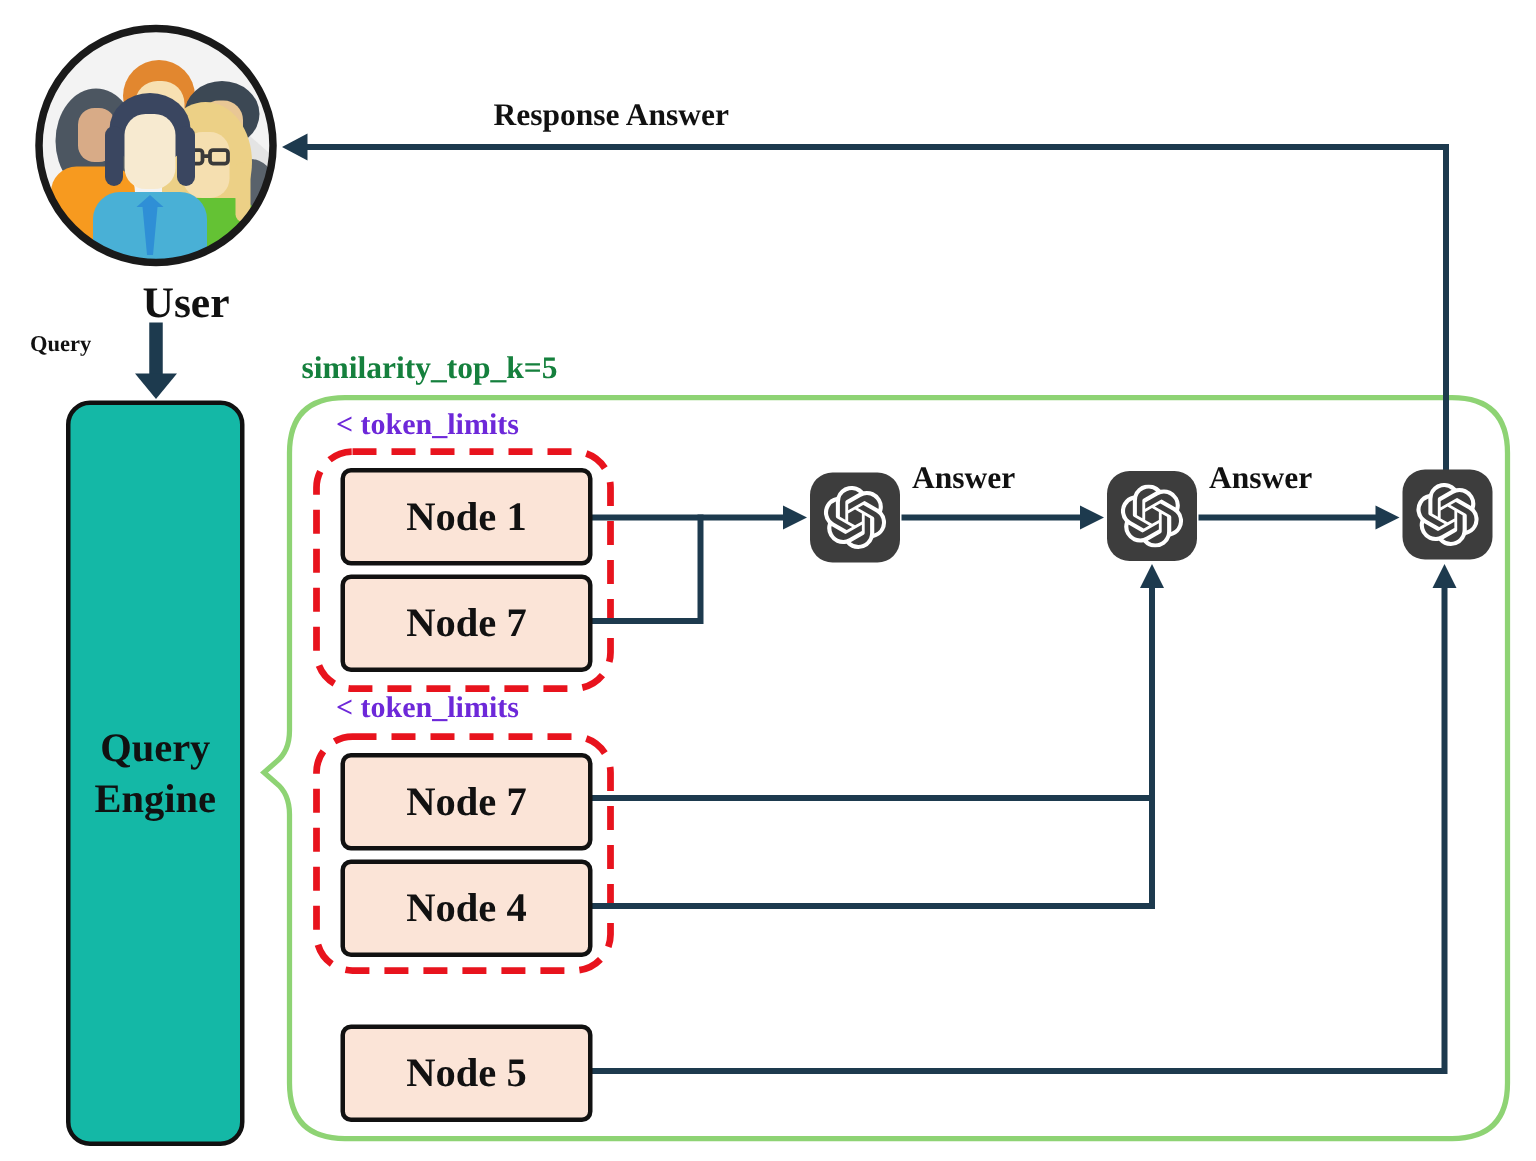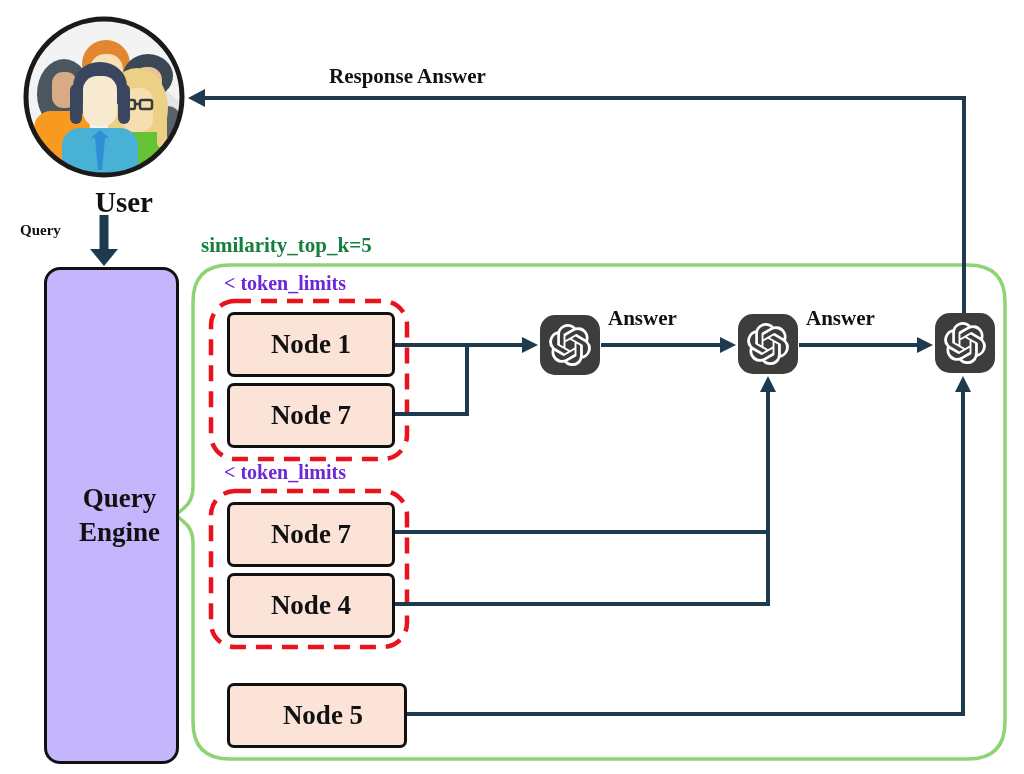--- a/index.html
+++ b/index.html
@@ -5,23 +5,23 @@
   html,body{margin:0;padding:0;background:#ffffff;}
   .stage{
     position:relative;width:1024px;height:774px;background:#ffffff;overflow:hidden;
     font-family:"Liberation Serif","DejaVu Serif",serif;font-weight:bold;color:#111;
   }
   .abs{position:absolute;}
   .lbl{white-space:nowrap;}
   .wires{position:absolute;left:0;top:0;width:1024px;height:774px;}
   .engine-box{
     left:44px;top:267px;width:113px;height:491px;
-    background:#c4b5fd;border:3px solid #111;border-radius:16px;
+    background:#14b8a6;border:3px solid #111;border-radius:16px;
     display:flex;align-items:center;justify-content:center;text-align:center;
-    font-size:27px;line-height:1.25;padding-left:16px;
+    font-size:27px;line-height:1.25;
   }
   .node{
     left:227px;width:162px;height:59px;
     background:#fbe4d7;border:3px solid #111;border-radius:7px;
     display:flex;align-items:center;justify-content:center;
     font-size:27px;
   }
   .llm{
     width:60px;height:60px;border-radius:15px;background:#3d3d3d;
     display:flex;align-items:center;justify-content:center;
@@ -150,21 +150,21 @@
   </div>
   <div class="abs node" style="top:383px;">
     <span>Node 7</span>
   </div>
   <div class="abs node" style="top:502px;">
     <span>Node 7</span>
   </div>
   <div class="abs node" style="top:573px;">
     <span>Node 4</span>
   </div>
-  <div class="abs node" style="top:683px;padding-left:12px;">
+  <div class="abs node" style="top:683px;">
     <span>Node 5</span>
   </div>
 
   <div class="abs llm" style="left:540px;top:315px;">
     <svg width="42" height="42" viewBox="0 0 24 24">
       <path fill="#ffffff" d="M22.2819 9.8211a5.9847 5.9847 0 0 0-.5157-4.9108 6.0462 6.0462 0 0 0-6.5098-2.9A6.0651 6.0651 0 0 0 4.9807 4.1818a5.9847 5.9847 0 0 0-3.9977 2.9 6.0462 6.0462 0 0 0 .7427 7.0966 5.98 5.98 0 0 0 .511 4.9107 6.051 6.051 0 0 0 6.5146 2.9001A5.9847 5.9847 0 0 0 13.2599 24a6.0557 6.0557 0 0 0 5.7718-4.2058 5.9894 5.9894 0 0 0 3.9977-2.9001 6.0557 6.0557 0 0 0-.7475-7.073zM13.2599 22.4305a4.4755 4.4755 0 0 1-2.8764-1.0408l.1419-.0804 4.7783-2.7582a.7948.7948 0 0 0 .3927-.6813v-6.7369l2.02 1.1686a.071.071 0 0 1 .038.052v5.5826a4.504 4.504 0 0 1-4.4945 4.4944zm-9.6607-4.1254a4.4708 4.4708 0 0 1-.5346-3.0137l.142.0852 4.783 2.7582a.7712.7712 0 0 0 .7806 0l5.8428-3.3685v2.3324a.0804.0804 0 0 1-.0332.0615l-4.8303 2.7865a4.4992 4.4992 0 0 1-6.1408-1.6464zM2.3408 7.8956a4.485 4.485 0 0 1 2.3655-1.9728V11.6a.7664.7664 0 0 0 .3879.6765l5.8144 3.3543-2.0201 1.1685a.0757.0757 0 0 1-.071 0l-4.8303-2.7865a4.504 4.504 0 0 1-1.6464-6.1408zm16.5963 3.8558L13.1038 8.364 15.1192 7.2a.0757.0757 0 0 1 .071 0l4.8303 2.7913a4.4944 4.4944 0 0 1-.6765 8.1042v-5.6772a.79.79 0 0 0-.407-.667zm2.0107-3.0231l-.142-.0852-4.7735-2.7818a.7759.7759 0 0 0-.7854 0L9.409 9.2297V6.8974a.0662.0662 0 0 1 .0284-.0615l4.8303-2.7866a4.4992 4.4992 0 0 1 6.6802 4.66zM8.3065 12.863l-2.02-1.1638a.0804.0804 0 0 1-.038-.0567V6.0742a4.4992 4.4992 0 0 1 7.3757-3.4537l-.142.0805L8.704 5.459a.7948.7948 0 0 0-.3927.6813zm1.0976-2.3654l2.602-1.4998 2.6069 1.4998v2.9994l-2.5974 1.4997-2.6067-1.4997z"></path>
     </svg>
   </div>
   <div class="abs llm" style="left:738px;top:314px;">
     <svg width="42" height="42" viewBox="0 0 24 24">

